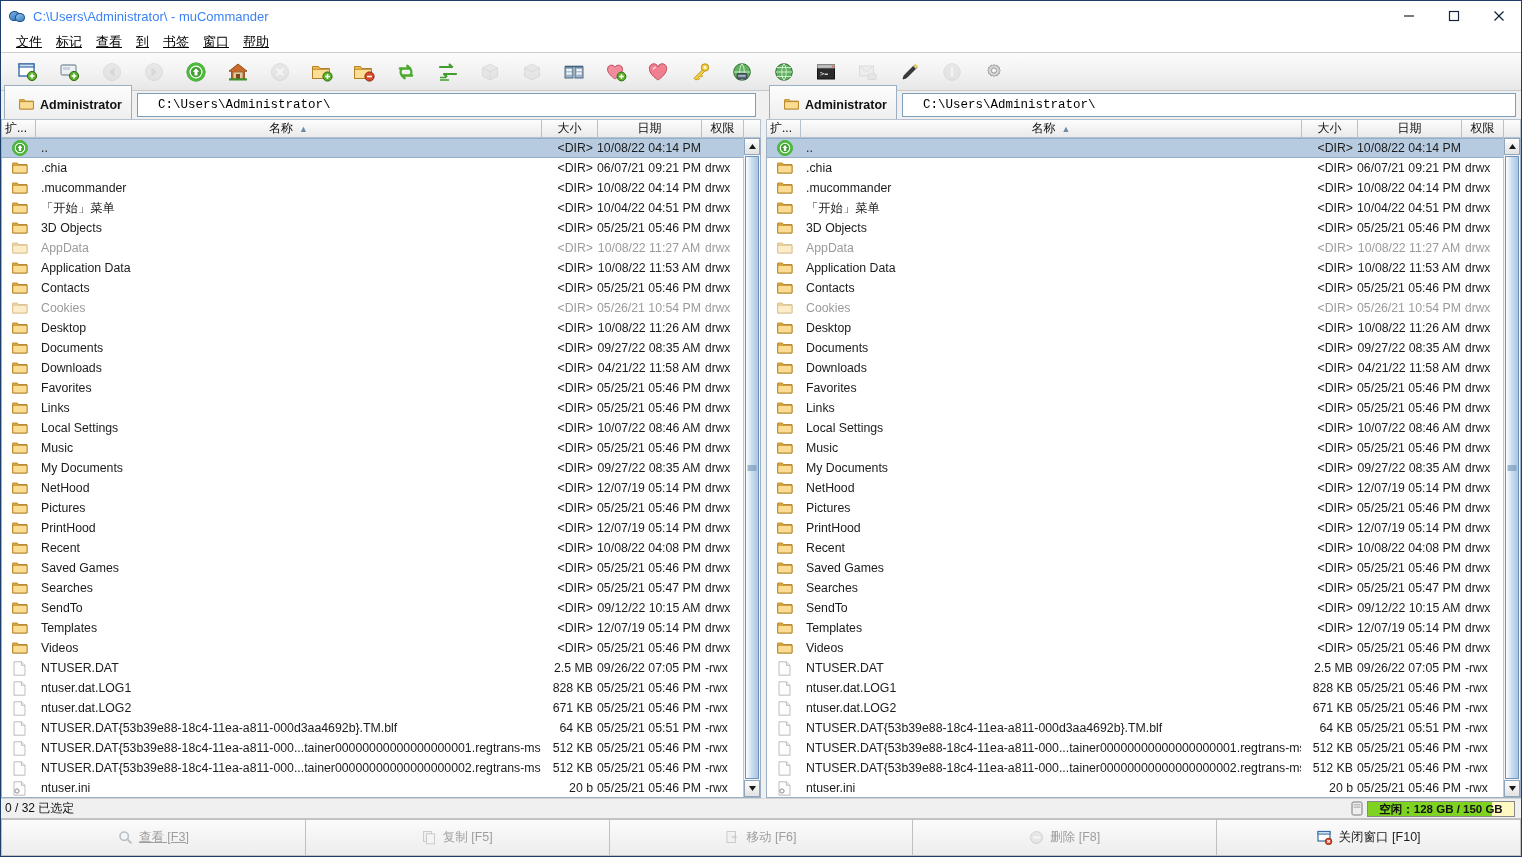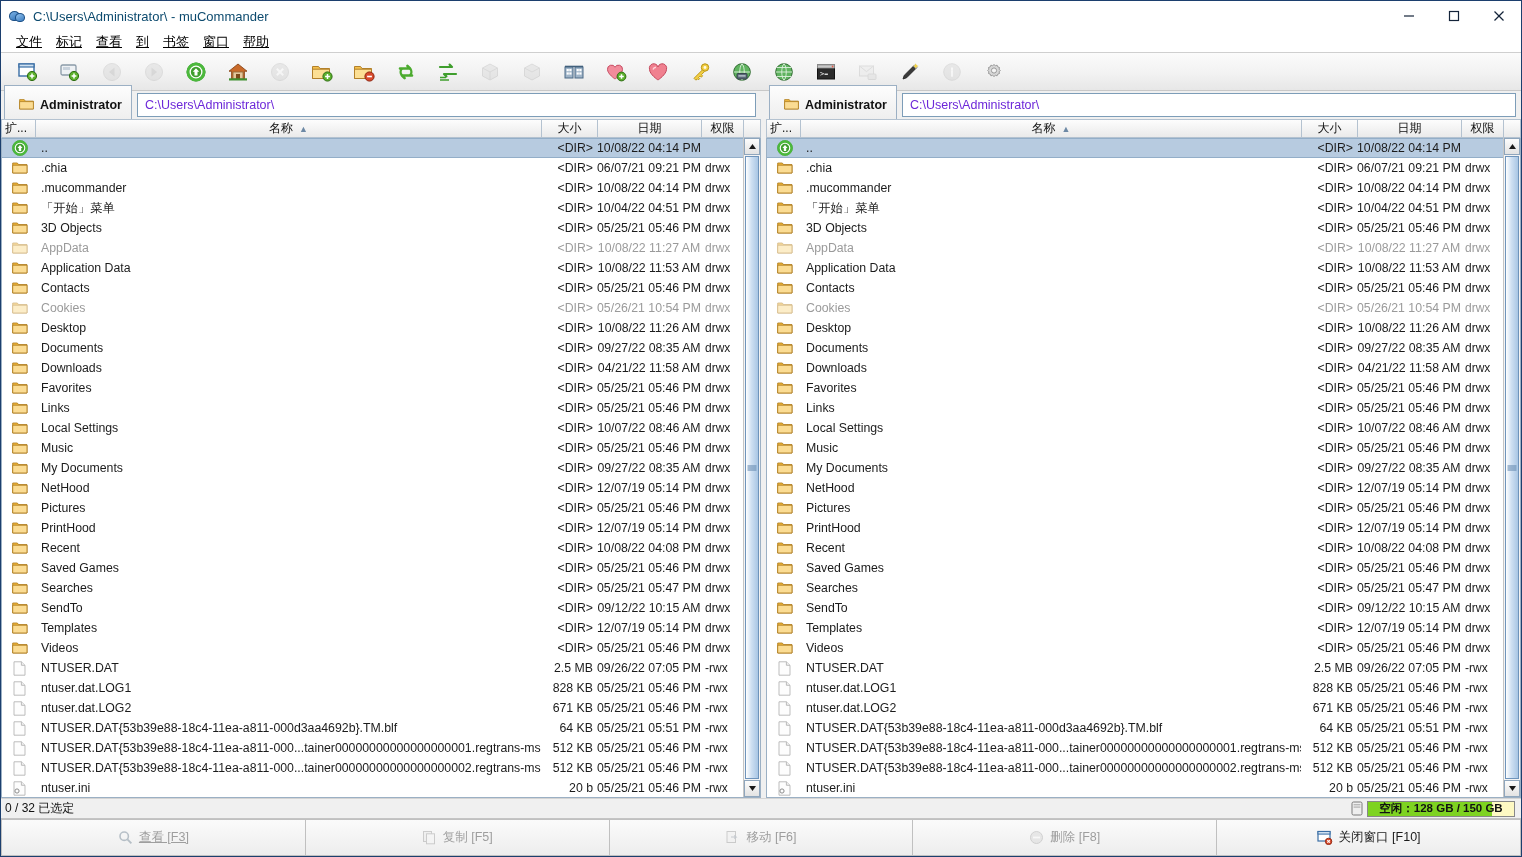--- a/index.html
+++ b/index.html
@@ -43,21 +43,21 @@
   }
   .title-icon .blob2 {
     position: absolute; left: 7px; top: 6px;
     width: 10px; height: 9px;
     background: linear-gradient(150deg,#93c3ef,#3b7cc0);
     border-radius: 50% 50% 45% 45%;
     border: 1px solid #1b4f86;
   }
   .title-text {
     font-size: 13px;
-    color: #0c4a6e;
+    color: #3b82f6;
     white-space: nowrap;
   }
   .win-buttons {
     position: absolute;
     right: 0; top: 0;
     height: 30px;
     display: flex;
   }
   .win-btn {
     width: 45px; height: 30px;
@@ -147,25 +147,26 @@
   }
   .pathbar {
     flex: 1 1 auto;
     height: 24px;
     margin-left: 5px;
     margin-right: 2px;
     background: #ffffff;
     border: 1px solid #7d9db8;
     display: flex;
     align-items: center;
-    padding-left: 7px;
+    padding-left: 20px;
     font-size: 12.5px;
-    color: #6d28d9;
+    color: #000000;
     overflow: hidden;
     white-space: nowrap;
+    font-family: Liberation Mono, monospace;
   }
 
   
   .hdr {
     height: 19px;
     flex: 0 0 19px;
     display: flex;
     background: #f0f0f0;
     font-size: 12px;
   }
@@ -282,21 +283,21 @@
     padding: 0 4px;
   }
   .status-left { flex: 0 0 auto; }
   .status-spacer { flex: 1 1 auto; }
   .drive-icon { margin-right: 4px; display:flex; }
   .freebar {
     width: 148px; height: 16px;
     border: 1px solid #888;
     background: #fef9c3;
     position: relative;
-    display: flex; align-items: center; justify-content: center;
+    display: flex; align-items: flex-start; justify-content: center;
     overflow: hidden;
     margin-right: 2px;
   }
   .freebar .fill {
     position: absolute; left:0; top:0; bottom:0;
     width: 85%;
     background: #7ed321;
   }
   .freebar .txt {
     position: relative;

